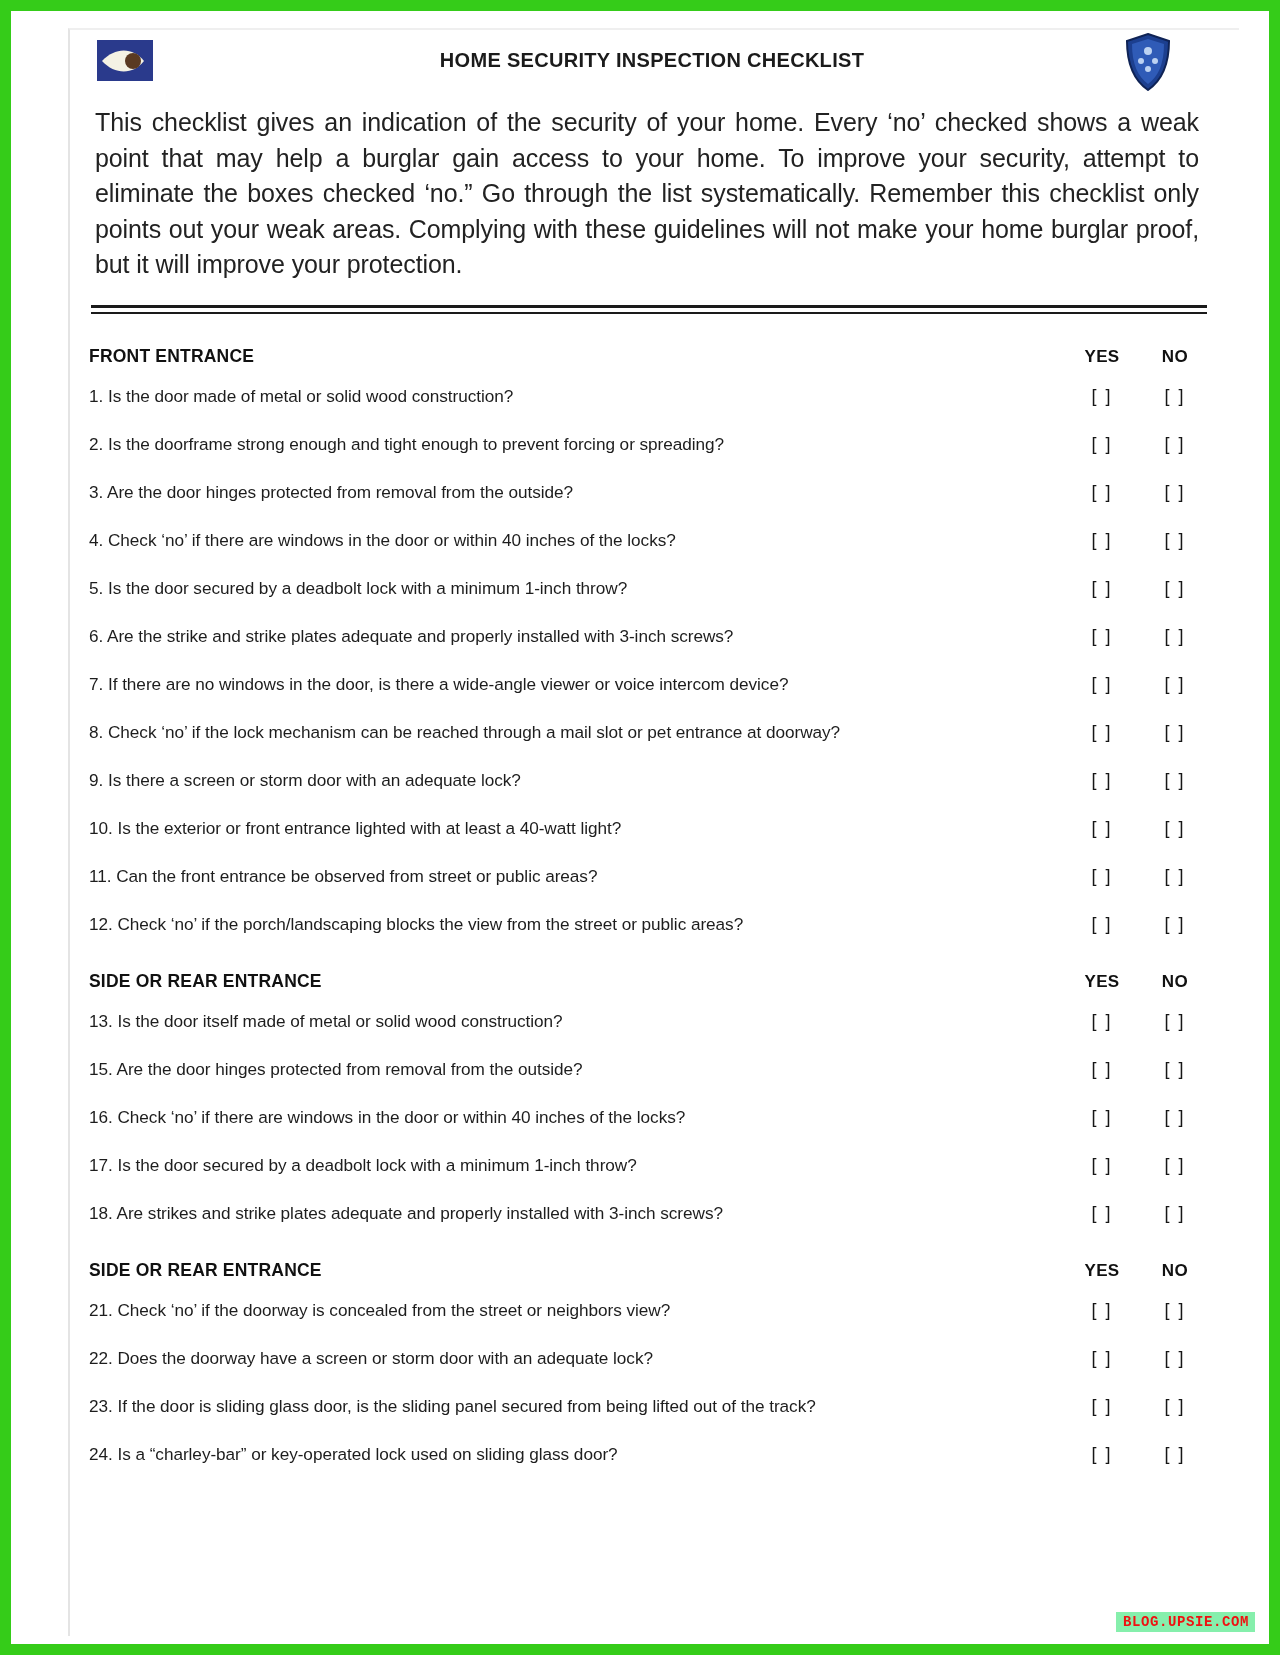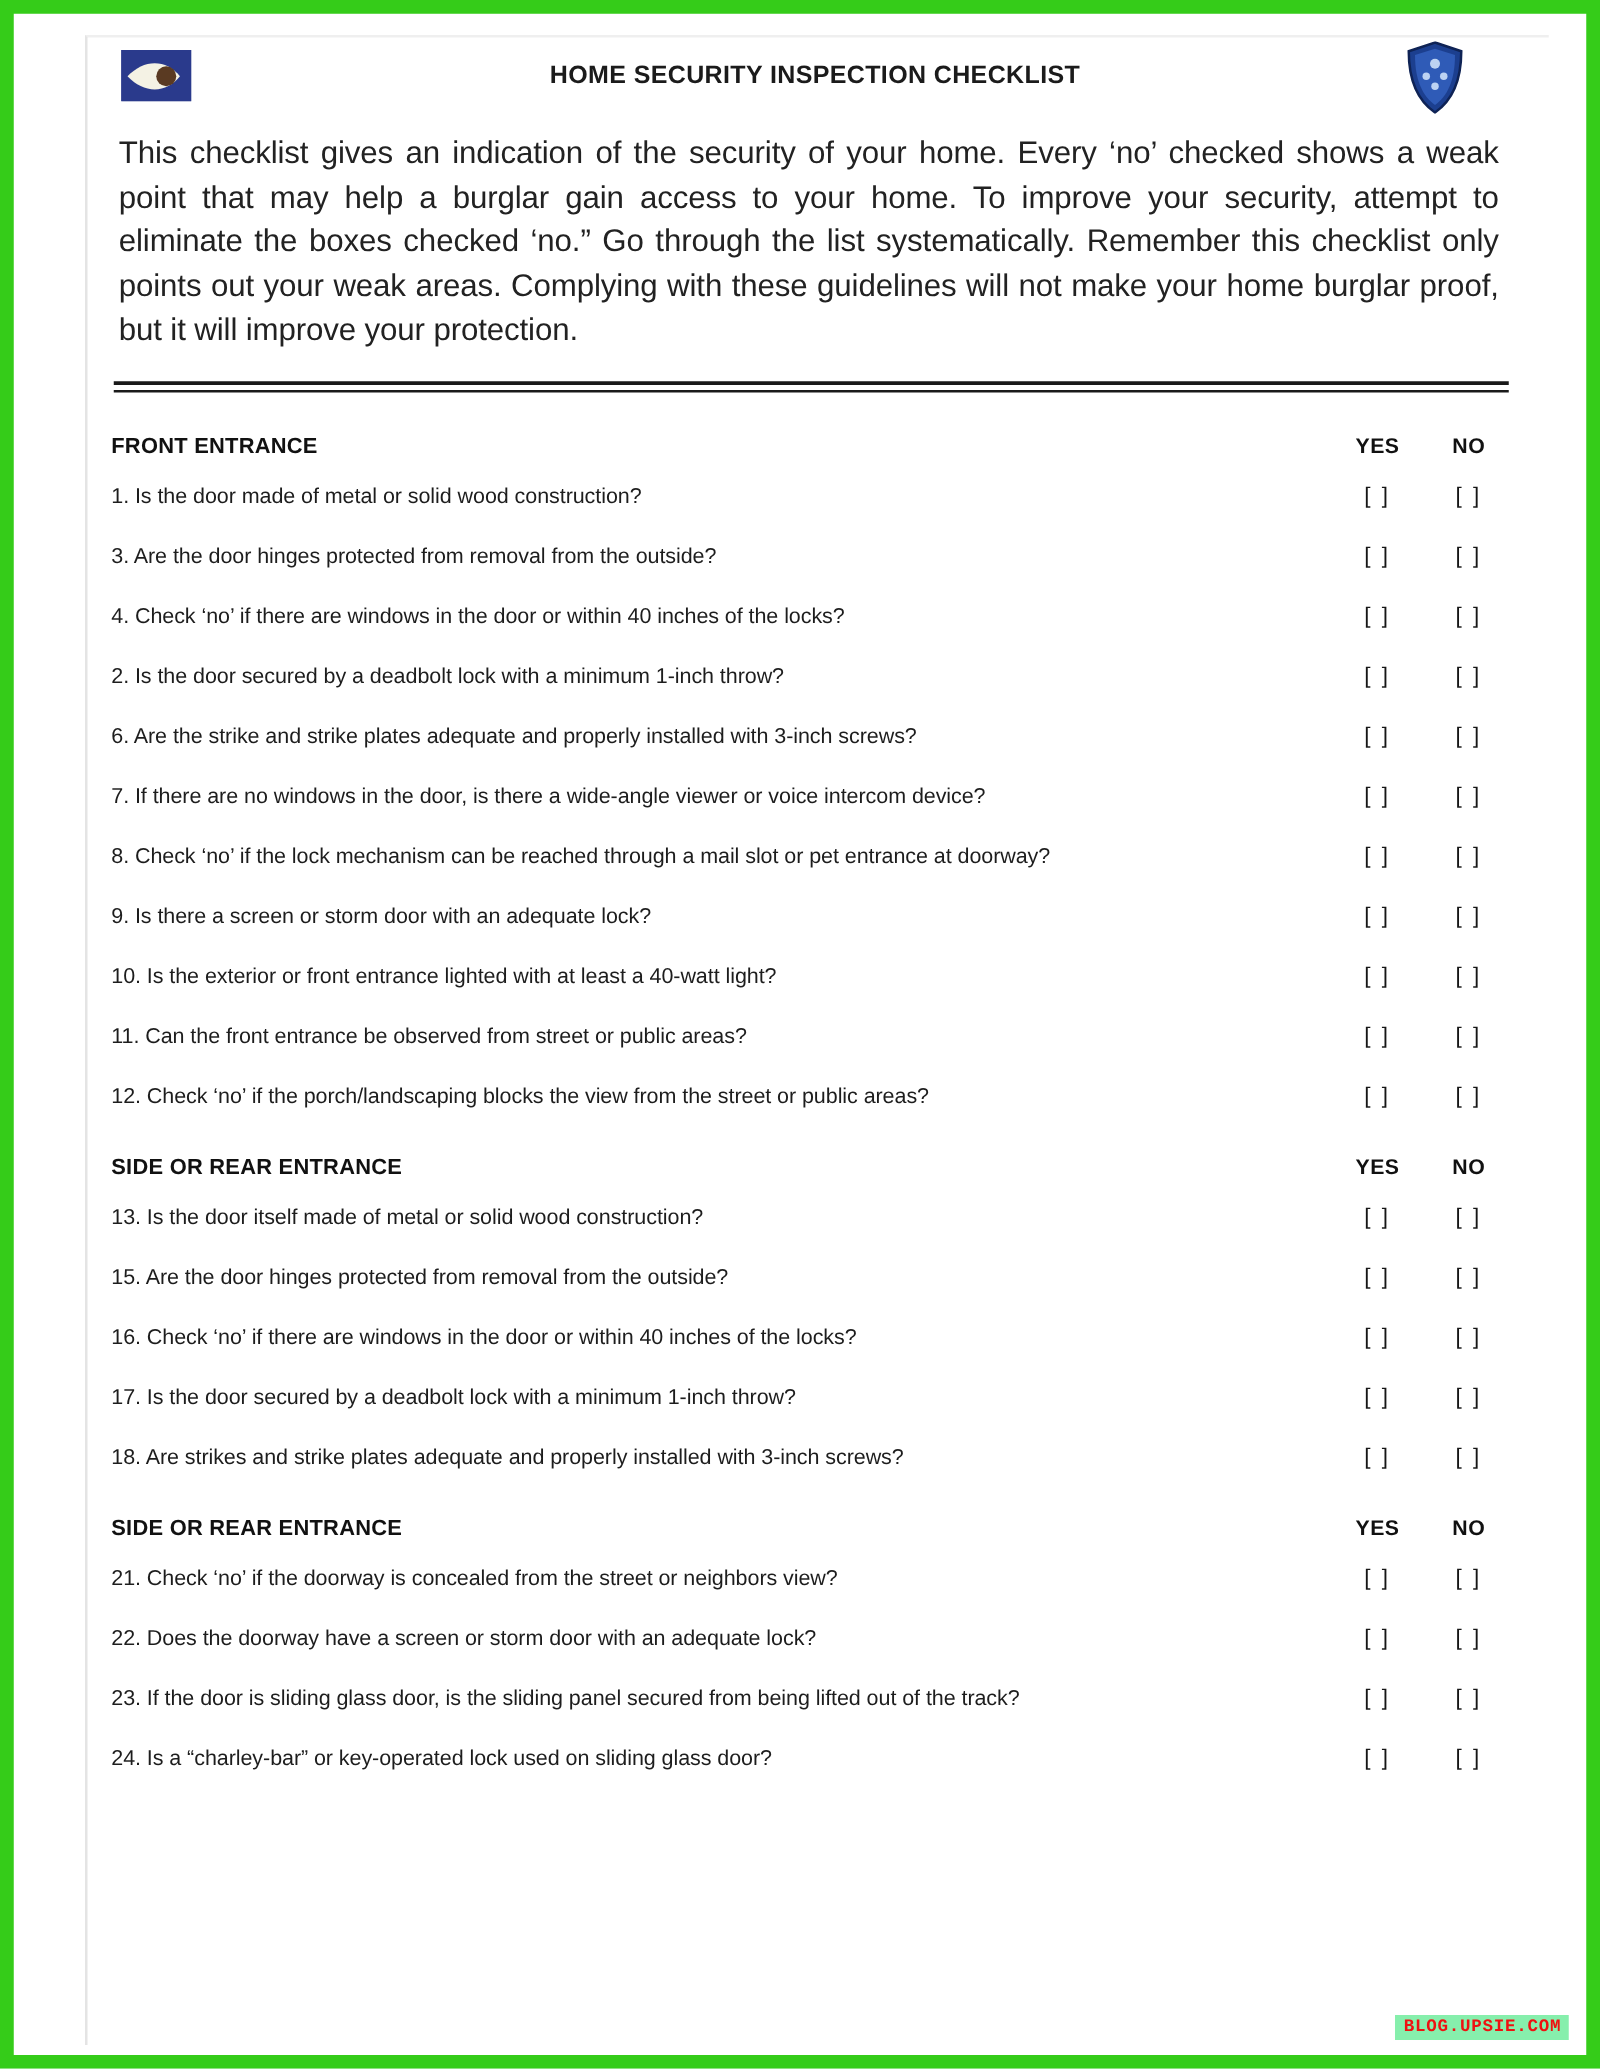--- a/index.html
+++ b/index.html
@@ -204,31 +204,36 @@
             <td class="section-title">FRONT ENTRANCE</td>
             <td class="col-head">YES</td>
             <td class="col-head">NO</td>
           </tr>
           <tr class="q-row">
             <td class="q-text">1. Is the door made of metal or solid wood construction?</td>
             <td class="box">[  ]</td>
             <td class="box">[  ]</td>
           </tr>
           <tr class="q-row">
+            <td class="q-text">2. Is the doorframe strong enough and tight enough to prevent forcing or spreading?</td>
+            <td class="box">[  ]</td>
+            <td class="box">[  ]</td>
+          </tr>
+          <tr class="q-row">
             <td class="q-text">3. Are the door hinges protected from removal from the outside?</td>
             <td class="box">[  ]</td>
             <td class="box">[  ]</td>
           </tr>
           <tr class="q-row">
             <td class="q-text">4. Check ‘no’ if there are windows in the door or within 40 inches of the locks?</td>
             <td class="box">[  ]</td>
             <td class="box">[  ]</td>
           </tr>
           <tr class="q-row">
-            <td class="q-text">2. Is the door secured by a deadbolt lock with a minimum 1-inch throw?</td>
+            <td class="q-text">5. Is the door secured by a deadbolt lock with a minimum 1-inch throw?</td>
             <td class="box">[  ]</td>
             <td class="box">[  ]</td>
           </tr>
           <tr class="q-row">
             <td class="q-text">6. Are the strike and strike plates adequate and properly installed with 3-inch screws?</td>
             <td class="box">[  ]</td>
             <td class="box">[  ]</td>
           </tr>
           <tr class="q-row">
             <td class="q-text">7. If there are no windows in the door, is there a wide-angle viewer or voice intercom device?</td>

